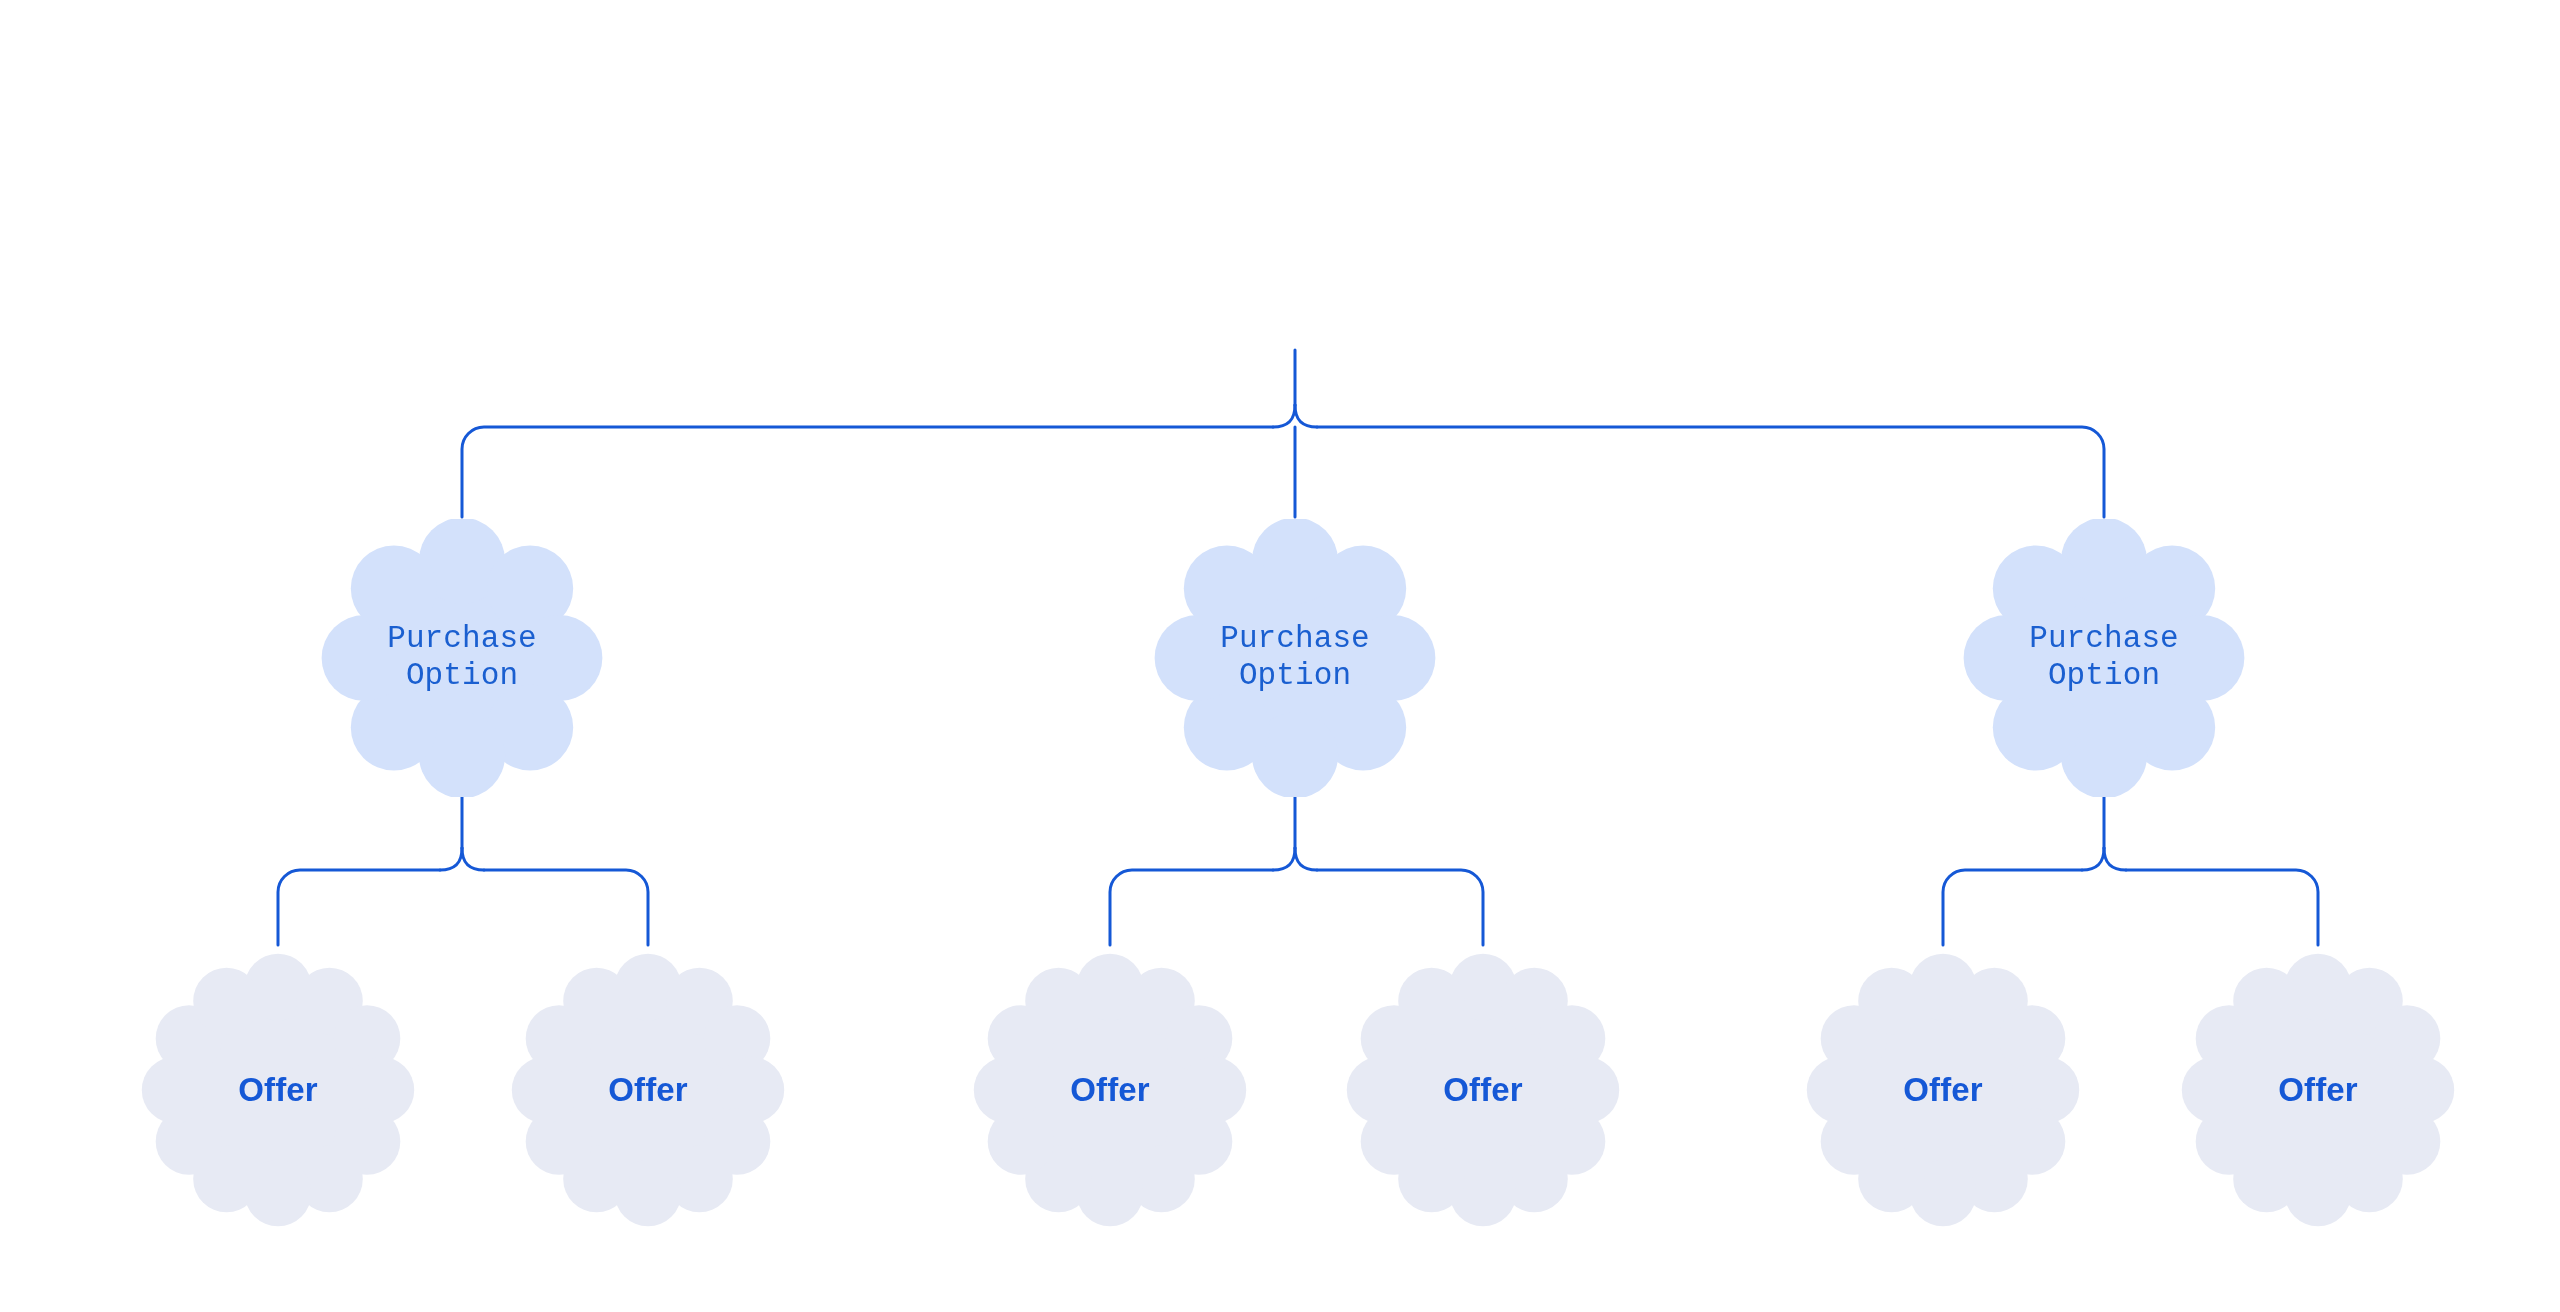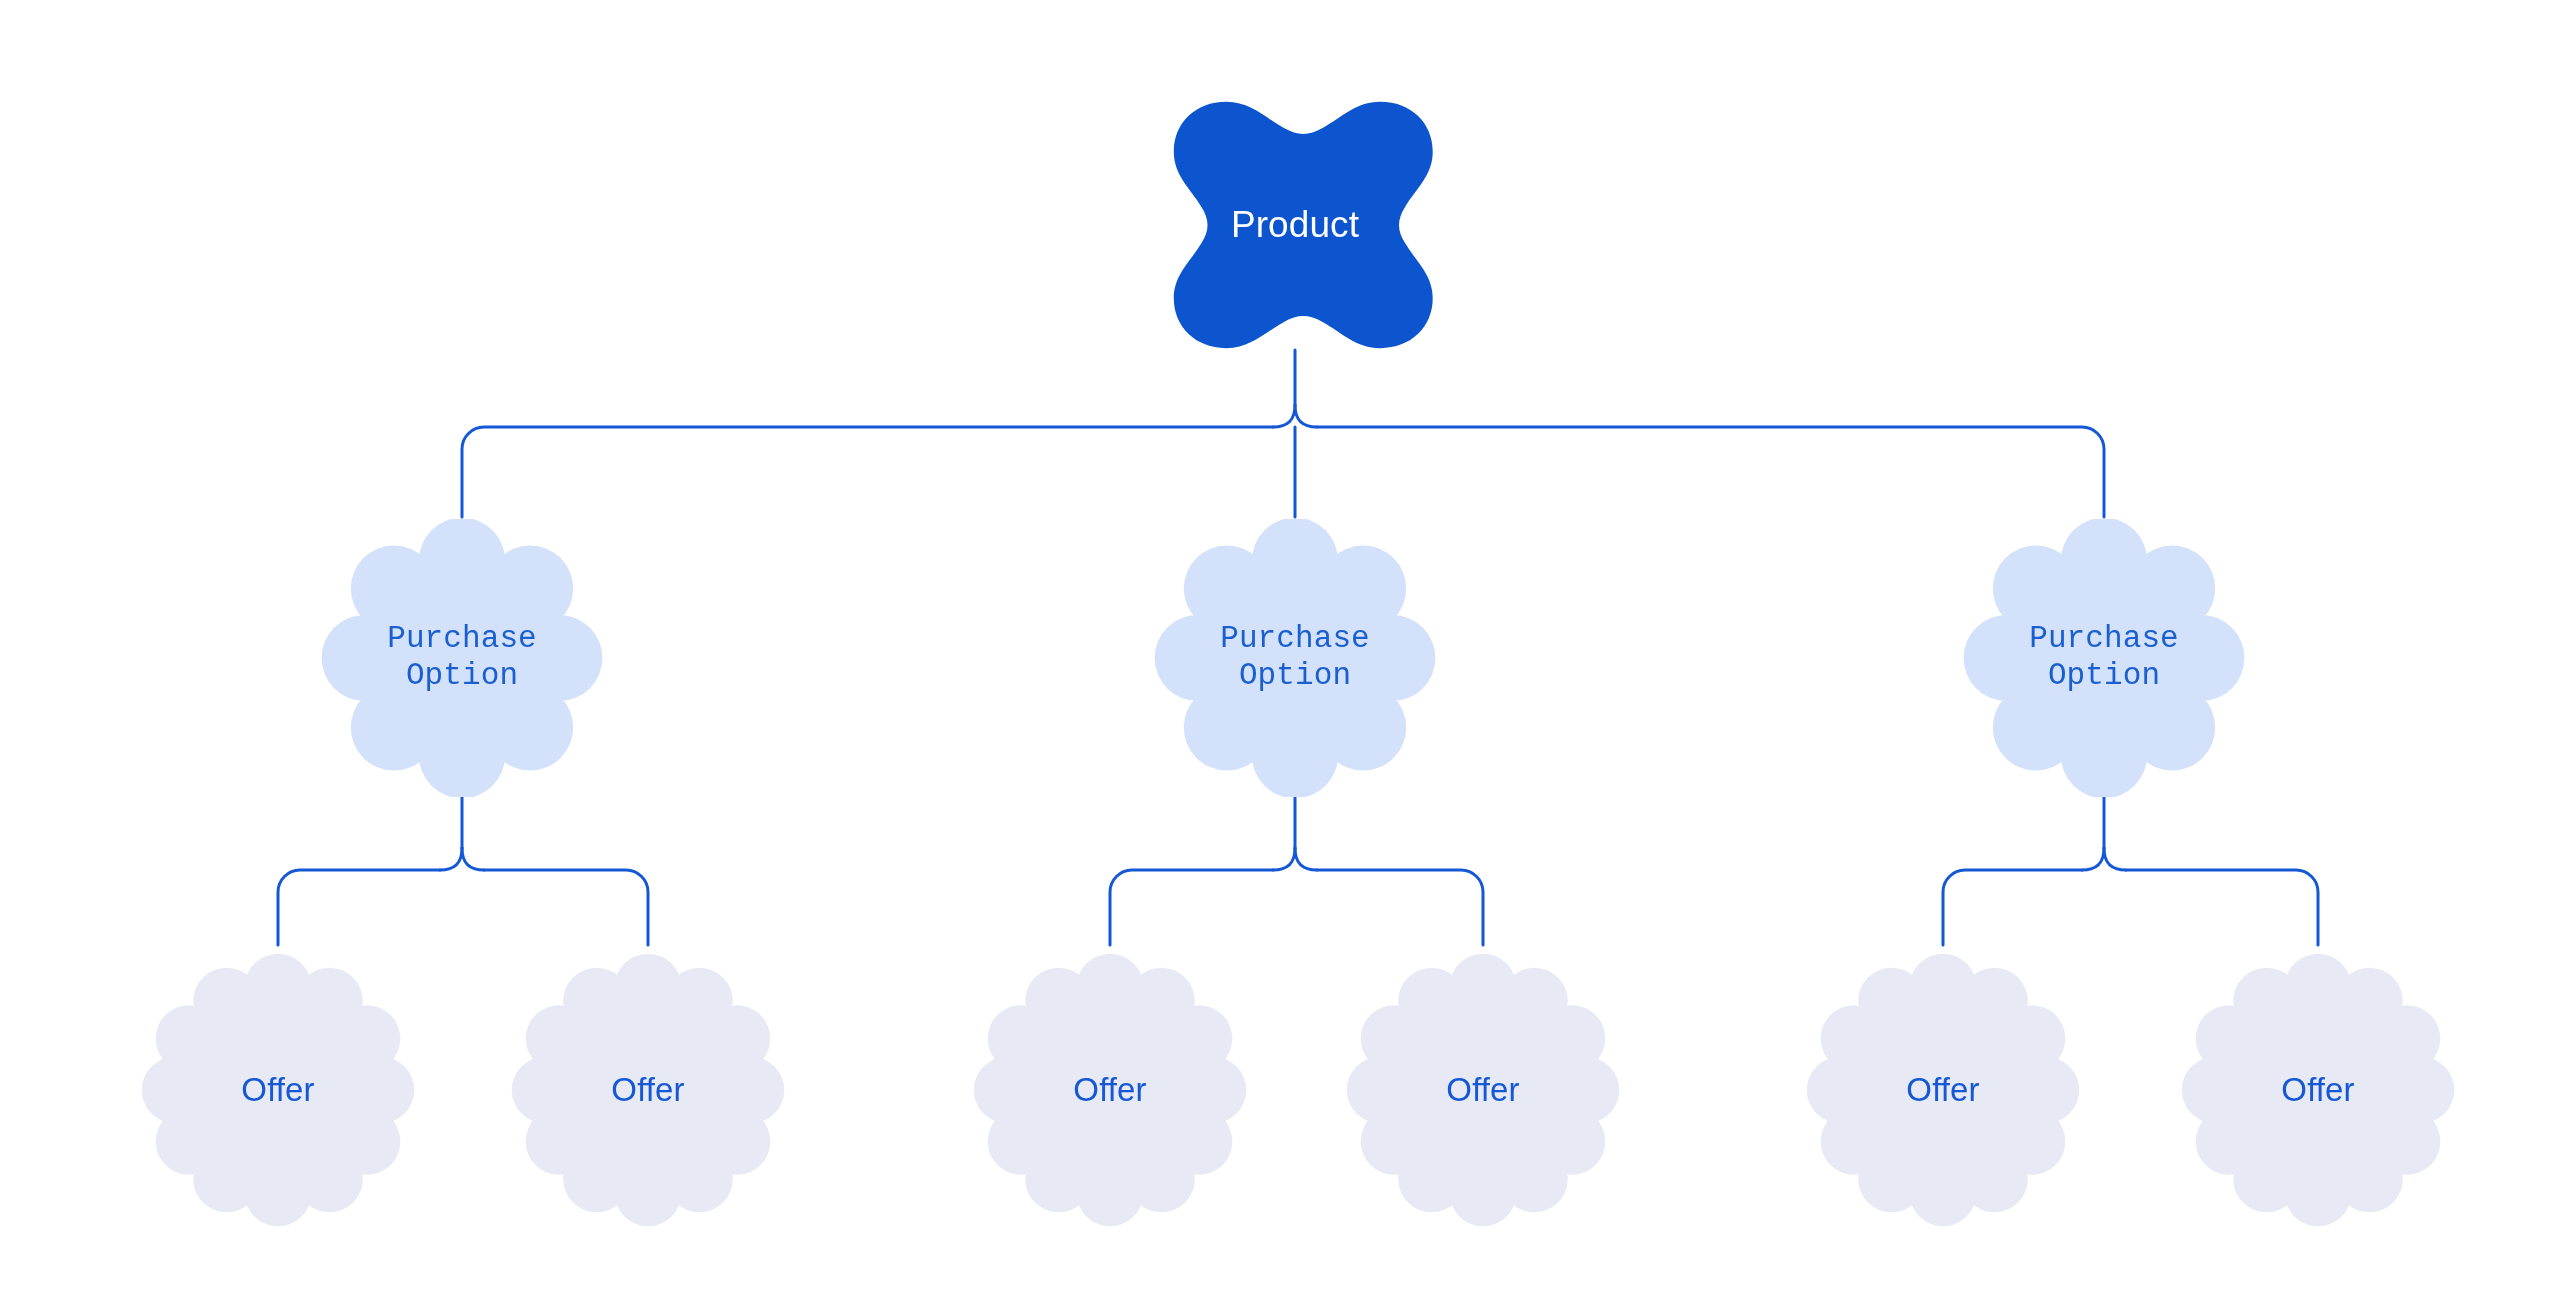--- a/index.html
+++ b/index.html
@@ -11,21 +11,21 @@
   }
   #diagram-root{position:relative;width:2560px;height:1312px;}
   #edge-layer{position:absolute;left:0;top:0;width:2560px;height:1312px;}
   .node{position:absolute;display:flex;align-items:center;justify-content:center;text-align:center;}
   .node-label{position:relative;z-index:2;line-height:1.18;white-space:pre-line;letter-spacing:0.1px;}
   .blob-svg{position:absolute;left:0;top:0;width:100%;height:100%;z-index:1;}
   .node-product{width:292px;height:262px;left:1149px;top:94px;}
   .node-product .node-label{font-size:37px;color:#ffffff;}
   .node-option{width:296px;height:278px;font-family:Liberation Mono, monospace;}
   .node-option .node-label{font-size:31px;color:#1a5fd0;}
-  .node-offer{width:278px;height:292px;}
+  .node-offer{width:278px;height:292px;font-weight:bold;}
   .node-offer .node-label{font-size:33px;color:#1558d6;}
 </style>
 </head>
 <body>
 
 <div id="diagram-root">
 
   <svg id="edge-layer" viewBox="0 0 2560 1312" aria-hidden="true">
     <defs>
 
@@ -64,26 +64,20 @@
       <path d="M 1317 870 L 1461 870 A 22 22 0 0 1 1483 892 L 1483 945"></path>
 
       <path d="M 2104 797 L 2104 848"></path>
       <path d="M 2104 848 C 2104 863 2097 870 2082 870"></path>
       <path d="M 2104 848 C 2104 863 2111 870 2126 870"></path>
       <path d="M 2082 870 L 1965 870 A 22 22 0 0 0 1943 892 L 1943 945"></path>
       <path d="M 2126 870 L 2296 870 A 22 22 0 0 1 2318 892 L 2318 945"></path>
     </g>
   </svg>
 
-  <div class="node node-product">
-    <svg class="blob-svg" viewBox="0 0 212 200" preserveAspectRatio="none" aria-hidden="true">
-      <use href="#blob4" x="6" y="6" fill="#0d55cf"></use>
-    </svg>
-    <span class="node-label">Product</span>
-  </div>
 
   <div class="node node-option" style="left:314px;top:519px;">
     <svg class="blob-svg" viewBox="0 0 200 200" aria-hidden="true">
       <g fill="#d3e1fb">
           <circle cx="100" cy="100" r="66"></circle>
         <circle cx="100" cy="30" r="31"></circle>
           <circle cx="149" cy="50" r="31"></circle>
         <circle cx="170" cy="100" r="31"></circle>
           <circle cx="149" cy="150" r="31"></circle>
         <circle cx="100" cy="170" r="31"></circle>

